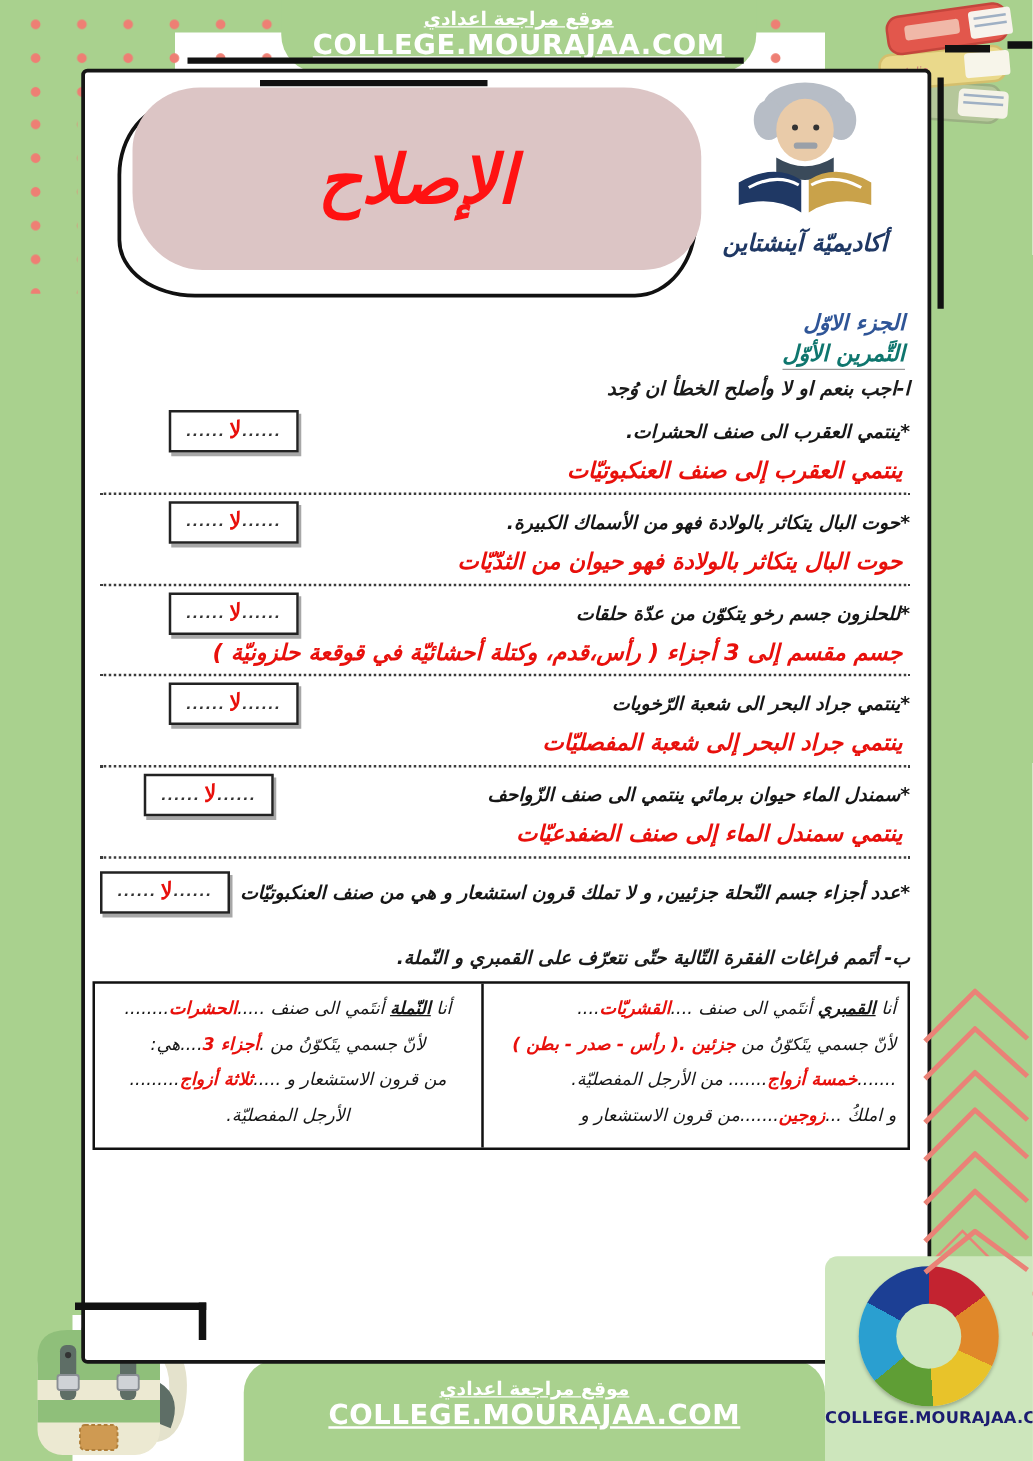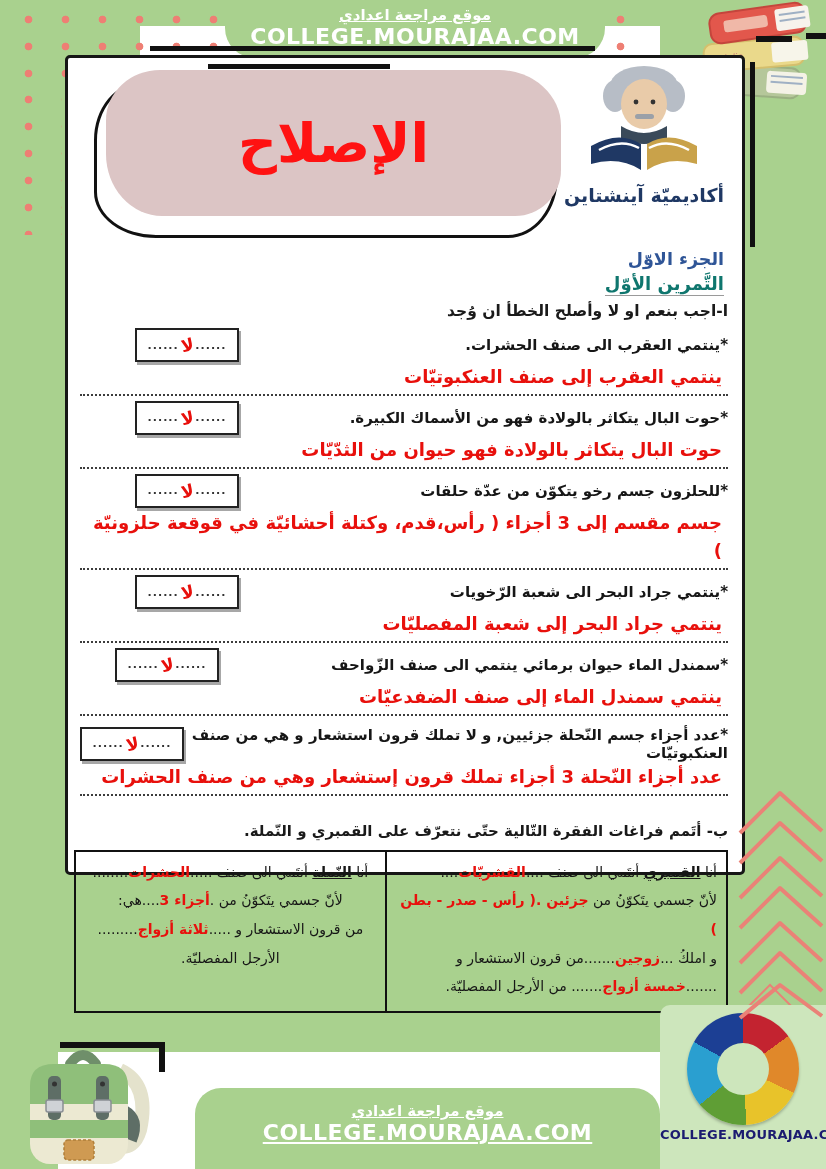--- a/index.html
+++ b/index.html
@@ -13,22 +13,22 @@
   .white-rect{background:#ffffff;z-index:0;}
 
   
   .banner{z-index:2;background:#a9d18e;text-align:center;color:#ffffff;}
   .banner .l1{font-size:15px;font-weight:bold;text-decoration:underline;margin-top:6px;}
   .banner .l2{font-size:22px;font-weight:bold;text-decoration:underline;letter-spacing:.5px;}
   .banner.top{left:225px;top:0;width:380px;height:58px;border-radius:0 0 30px 30px;}
   .banner.bottom{left:195px;top:1088px;width:465px;height:81px;border-radius:26px 26px 0 0;padding-top:8px;box-sizing:border-box;}
 
   
-  .card{left:65px;top:55px;width:680px;height:820px;background:#ffffff;
-        border:3px solid #161616;border-radius:5px;z-index:3;box-sizing:border-box;}
+  .card{left:65px;top:55px;width:680px;height:1036px;background:#ffffff;
+        border:3px solid #161616;border-radius:5px;z-index:3;box-sizing:border-box;font-style:italic;}
 
   
   .frame-seg{background:#111;z-index:4;}
 
   
   .title-row{position:relative;height:185px;}
   .bubble-outline{position:absolute;left:26px;top:24px;width:458px;height:150px;
         border:3px solid #111;border-radius:48px 58px 50px 62px/58px 50px 62px 46px;}
   .bubble-fill{position:absolute;left:38px;top:12px;width:455px;height:146px;background:#dcc5c5;
         border-radius:54px 62px 46px 56px/50px 56px 46px 62px;
@@ -213,31 +213,30 @@
 
     <div class="qblock" style="margin-top:10px;">
       <div class="qrow">
         <span class="qstmt">*عدد أجزاء جسم النّحلة جزئيين, و لا تملك قرون استشعار و هي من صنف العنكبوتيّات</span>
         <span class="ansbox" style="margin-left:0;">
           <span class="dotline">......</span>
             <span class="no">لا</span>
             <span class="dotline">......</span>
         </span>
       </div>
-      <div class="corr">عدد أجزاء النّحلة 3 أجزاء تملك قرون إستشعار وهي من صنف الحشرات</div>
     </div>
 
     <div class="partb">ب- أتَمم فراغات الفقرة التّالية حتّى نتعرّف على القمبري و النّملة.</div>
 
     <div class="fill-table">
       <div class="cell cell-right">
         <div><span class="">أنا </span><span class="seg-u">القمبري</span><span class=""> أنتَمي الى صنف ....</span><span class="seg-red ">القشريّات</span><span class="">....</span></div>
         <div><span class="">لأنّ جسمي يتَكوّنُ من </span><span class="seg-red ">جزئين .( رأس - صدر - بطن )</span></div>
+        <div><span class="">.......</span><span class="seg-red ">خمسة أزواج</span><span class="">....... من الأرجل المفصليّة.</span></div>
         <div><span class="">و املكُ ...</span><span class="seg-red ">زوجين</span><span class="">.......من قرون الاستشعار و</span></div>
-        <div><span class="">.......</span><span class="seg-red ">خمسة أزواج</span><span class="">....... من الأرجل المفصليّة.</span></div>
       </div>
       <div class="cell cell-left">
         <div><span class="">أنا </span><span class="seg-u">النّملة</span><span class=""> أنتَمي الى صنف .....</span><span class="seg-red ">الحشرات</span><span class="">........</span></div>
         <div><span class="">لأنّ جسمي يتَكوّنُ من .</span><span class="seg-red ">أجزاء 3</span><span class="">....هي:</span></div>
         <div><span class="">من قرون الاستشعار و .....</span><span class="seg-red ">ثلاثة أزواج</span><span class="">.........</span></div>
         <div><span class="">الأرجل المفصليّة.</span></div>
       </div>
     </div>
   </div>
 </div>

